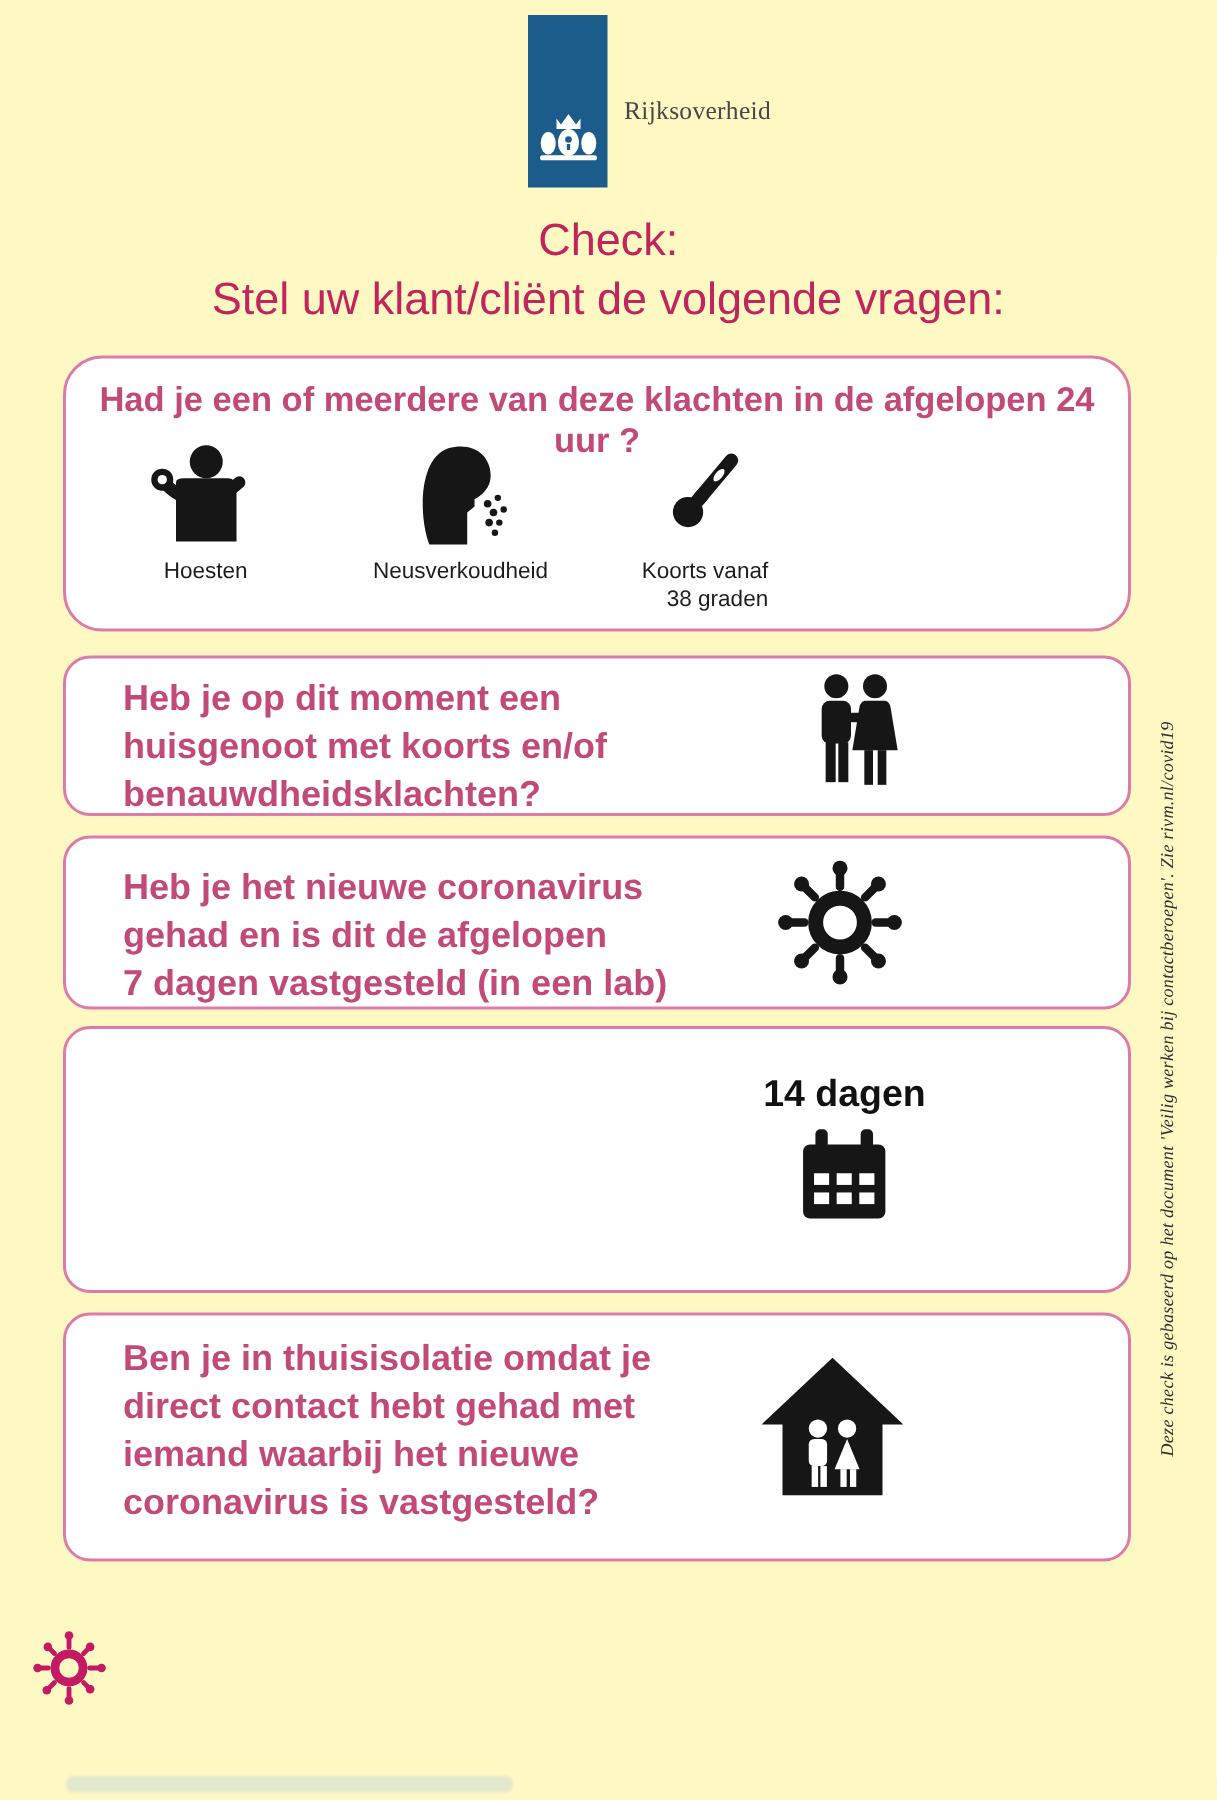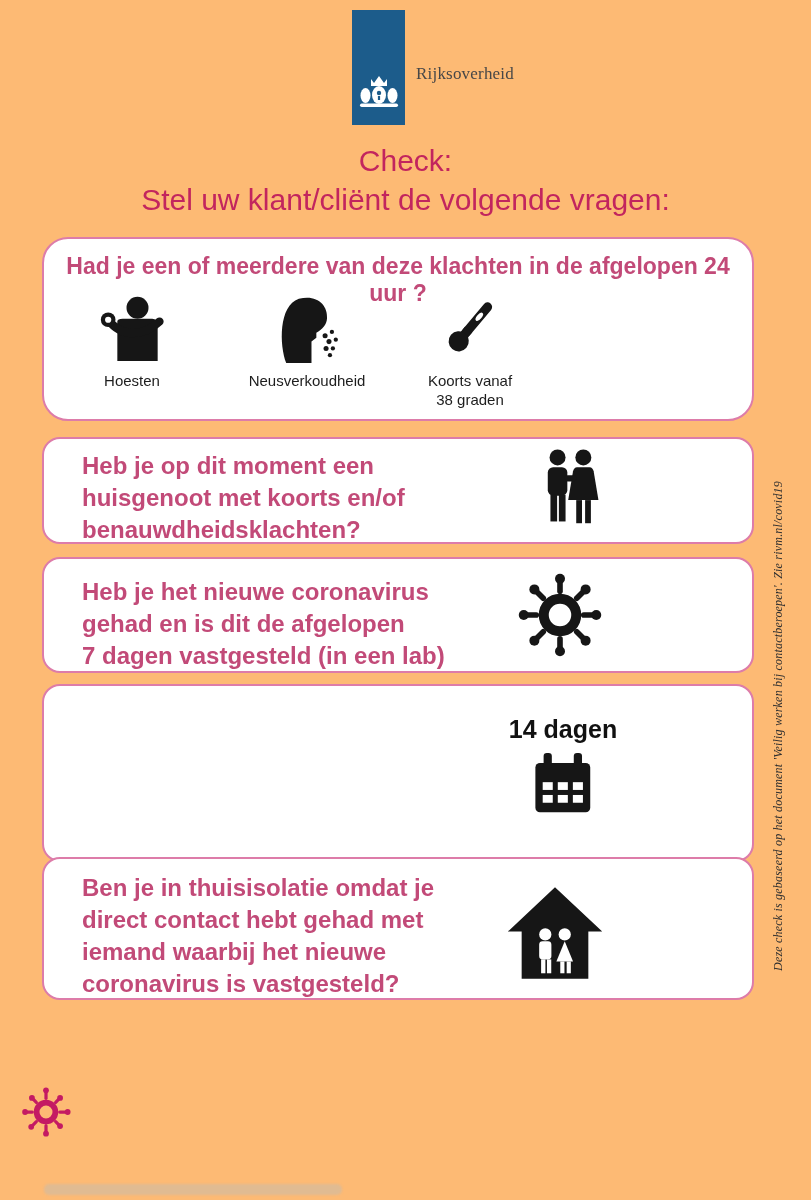--- a/index.html
+++ b/index.html
@@ -1,17 +1,17 @@
 <!DOCTYPE html>
 <html><head>
 <meta charset="utf-8">
 <style>
   html,body { margin:0; padding:0; background:#ffffff; }
   .page {
-    position:relative; width:811px; height:1200px; background:#fdba74;
+    position:relative; width:811px; height:1200px; background:#fef9c3;
     font-family:"Liberation Sans", sans-serif; overflow:hidden;
   }
 
   
   .logo-banner {
     position:absolute; left:352px; top:10px; width:53px; height:115px;
     background:#1c5c8b; display:flex; align-items:flex-end; justify-content:center;
   }
   .crest { margin-bottom:14px; }
   .logo-text {
@@ -27,32 +27,32 @@
 
   
   .qbox {
     position:absolute; left:42px; width:712px; box-sizing:border-box;
     border:2.5px solid #dd7ca9; border-radius:18px; background:#fff;
   }
   .qbox1 { top:237px; height:184px;border-radius:26px; }
   .qbox2 { top:437px; height:107px; }
   .qbox3 { top:557px; height:116px; }
   .qbox4 { top:684px; height:178px; }
-  .qbox5 { top:857px; height:143px;padding-left:34px; }
+  .qbox5 { top:875px; height:166px;padding-left:34px; }
 
   .qheading {
     margin-top:14px; text-align:center; color:#c24a78; font-size:23px;
     font-weight:600; padding:0 8px; white-space:pre-line;
   }
   .qtext {
     position:absolute; left:38px; top:11px; color:#c24a78; font-size:24px;
     line-height:32px; white-space:pre-line; font-weight:600;
   }
 
-  .symptom { position:absolute; top:52px; transform:translateX(-50%); text-align:center; }
+  .symptom { position:absolute; top:52px; transform:translateX(-50%); text-align:right; }
   .symptom .glyph { height:74px; display:flex; align-items:center; justify-content:center; }
   .symlabel { margin-top:6px; font-size:15px; color:#1d1d1d; line-height:19px; white-space:pre-line; }
 
   .boxicon { position:absolute; transform:translateX(-50%); text-align:center; }
   .icon-caption { font-size:25px; font-weight:bold; color:#111; margin-bottom:8px; white-space:nowrap; }
 
   
   .advice {
     position:absolute; left:115px; top:1038px; color:#c13569; font-size:25px;
     line-height:36px; font-style:italic; font-weight:600; white-space:pre-line;

